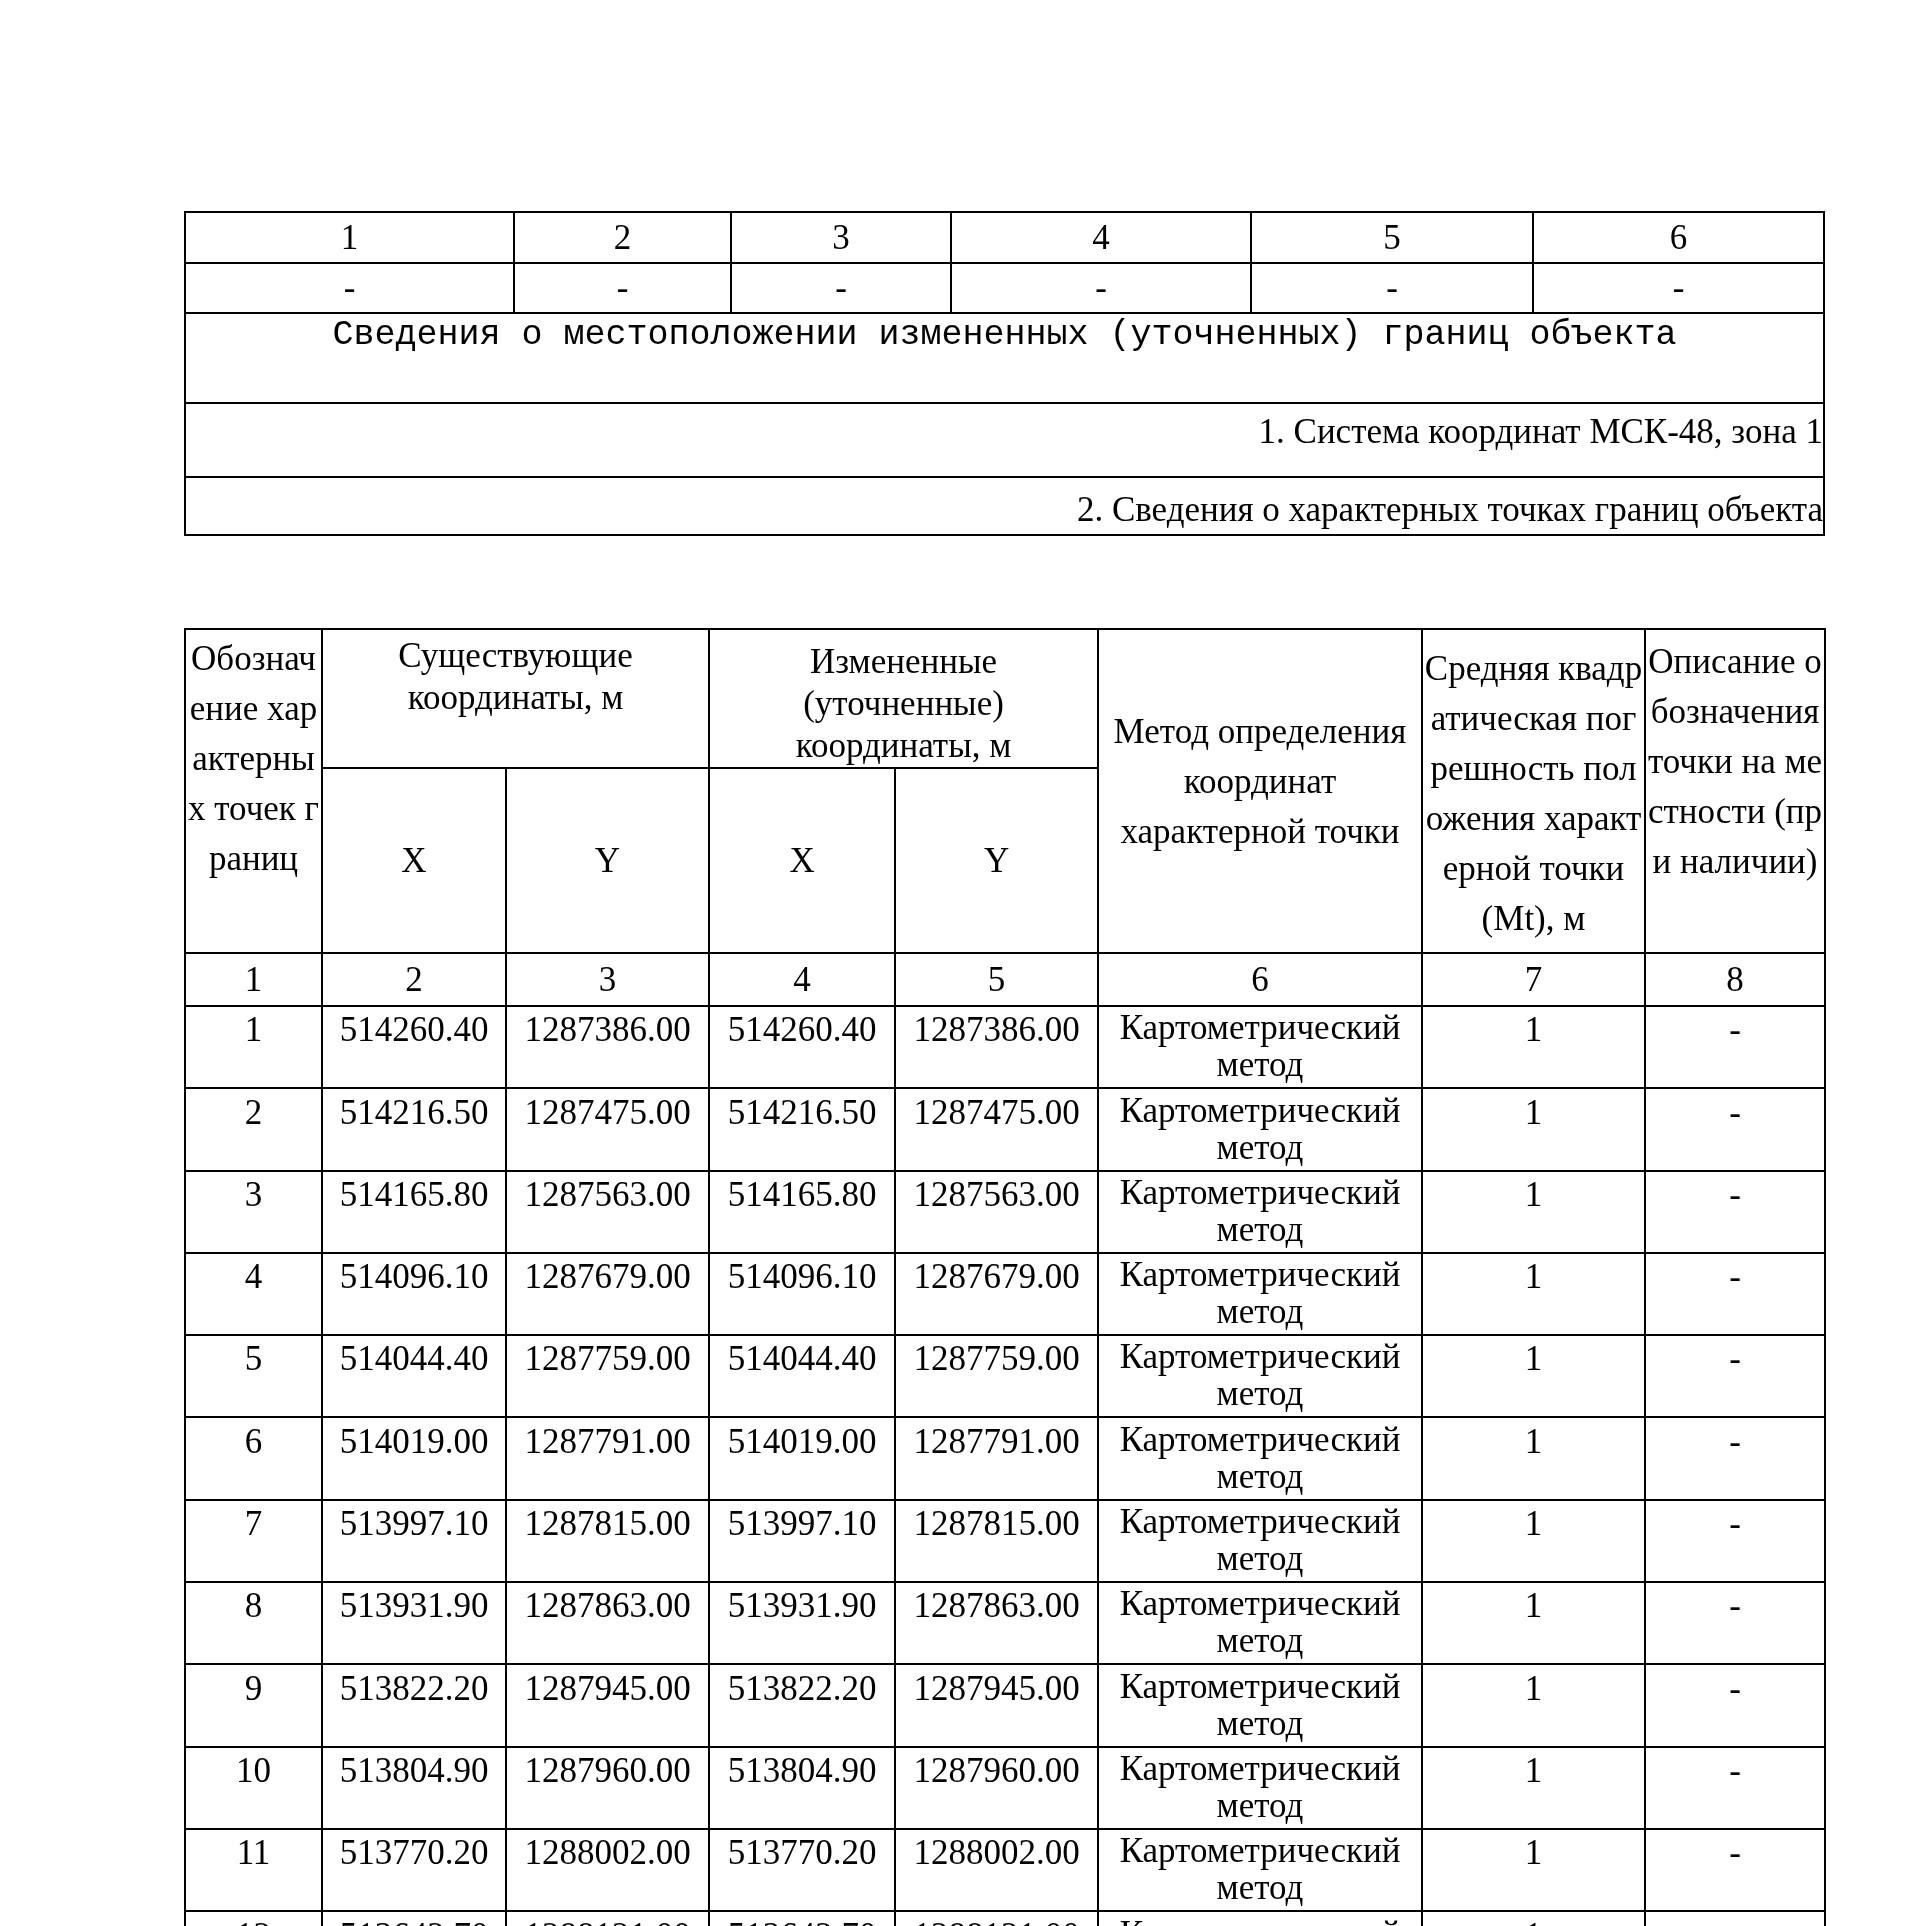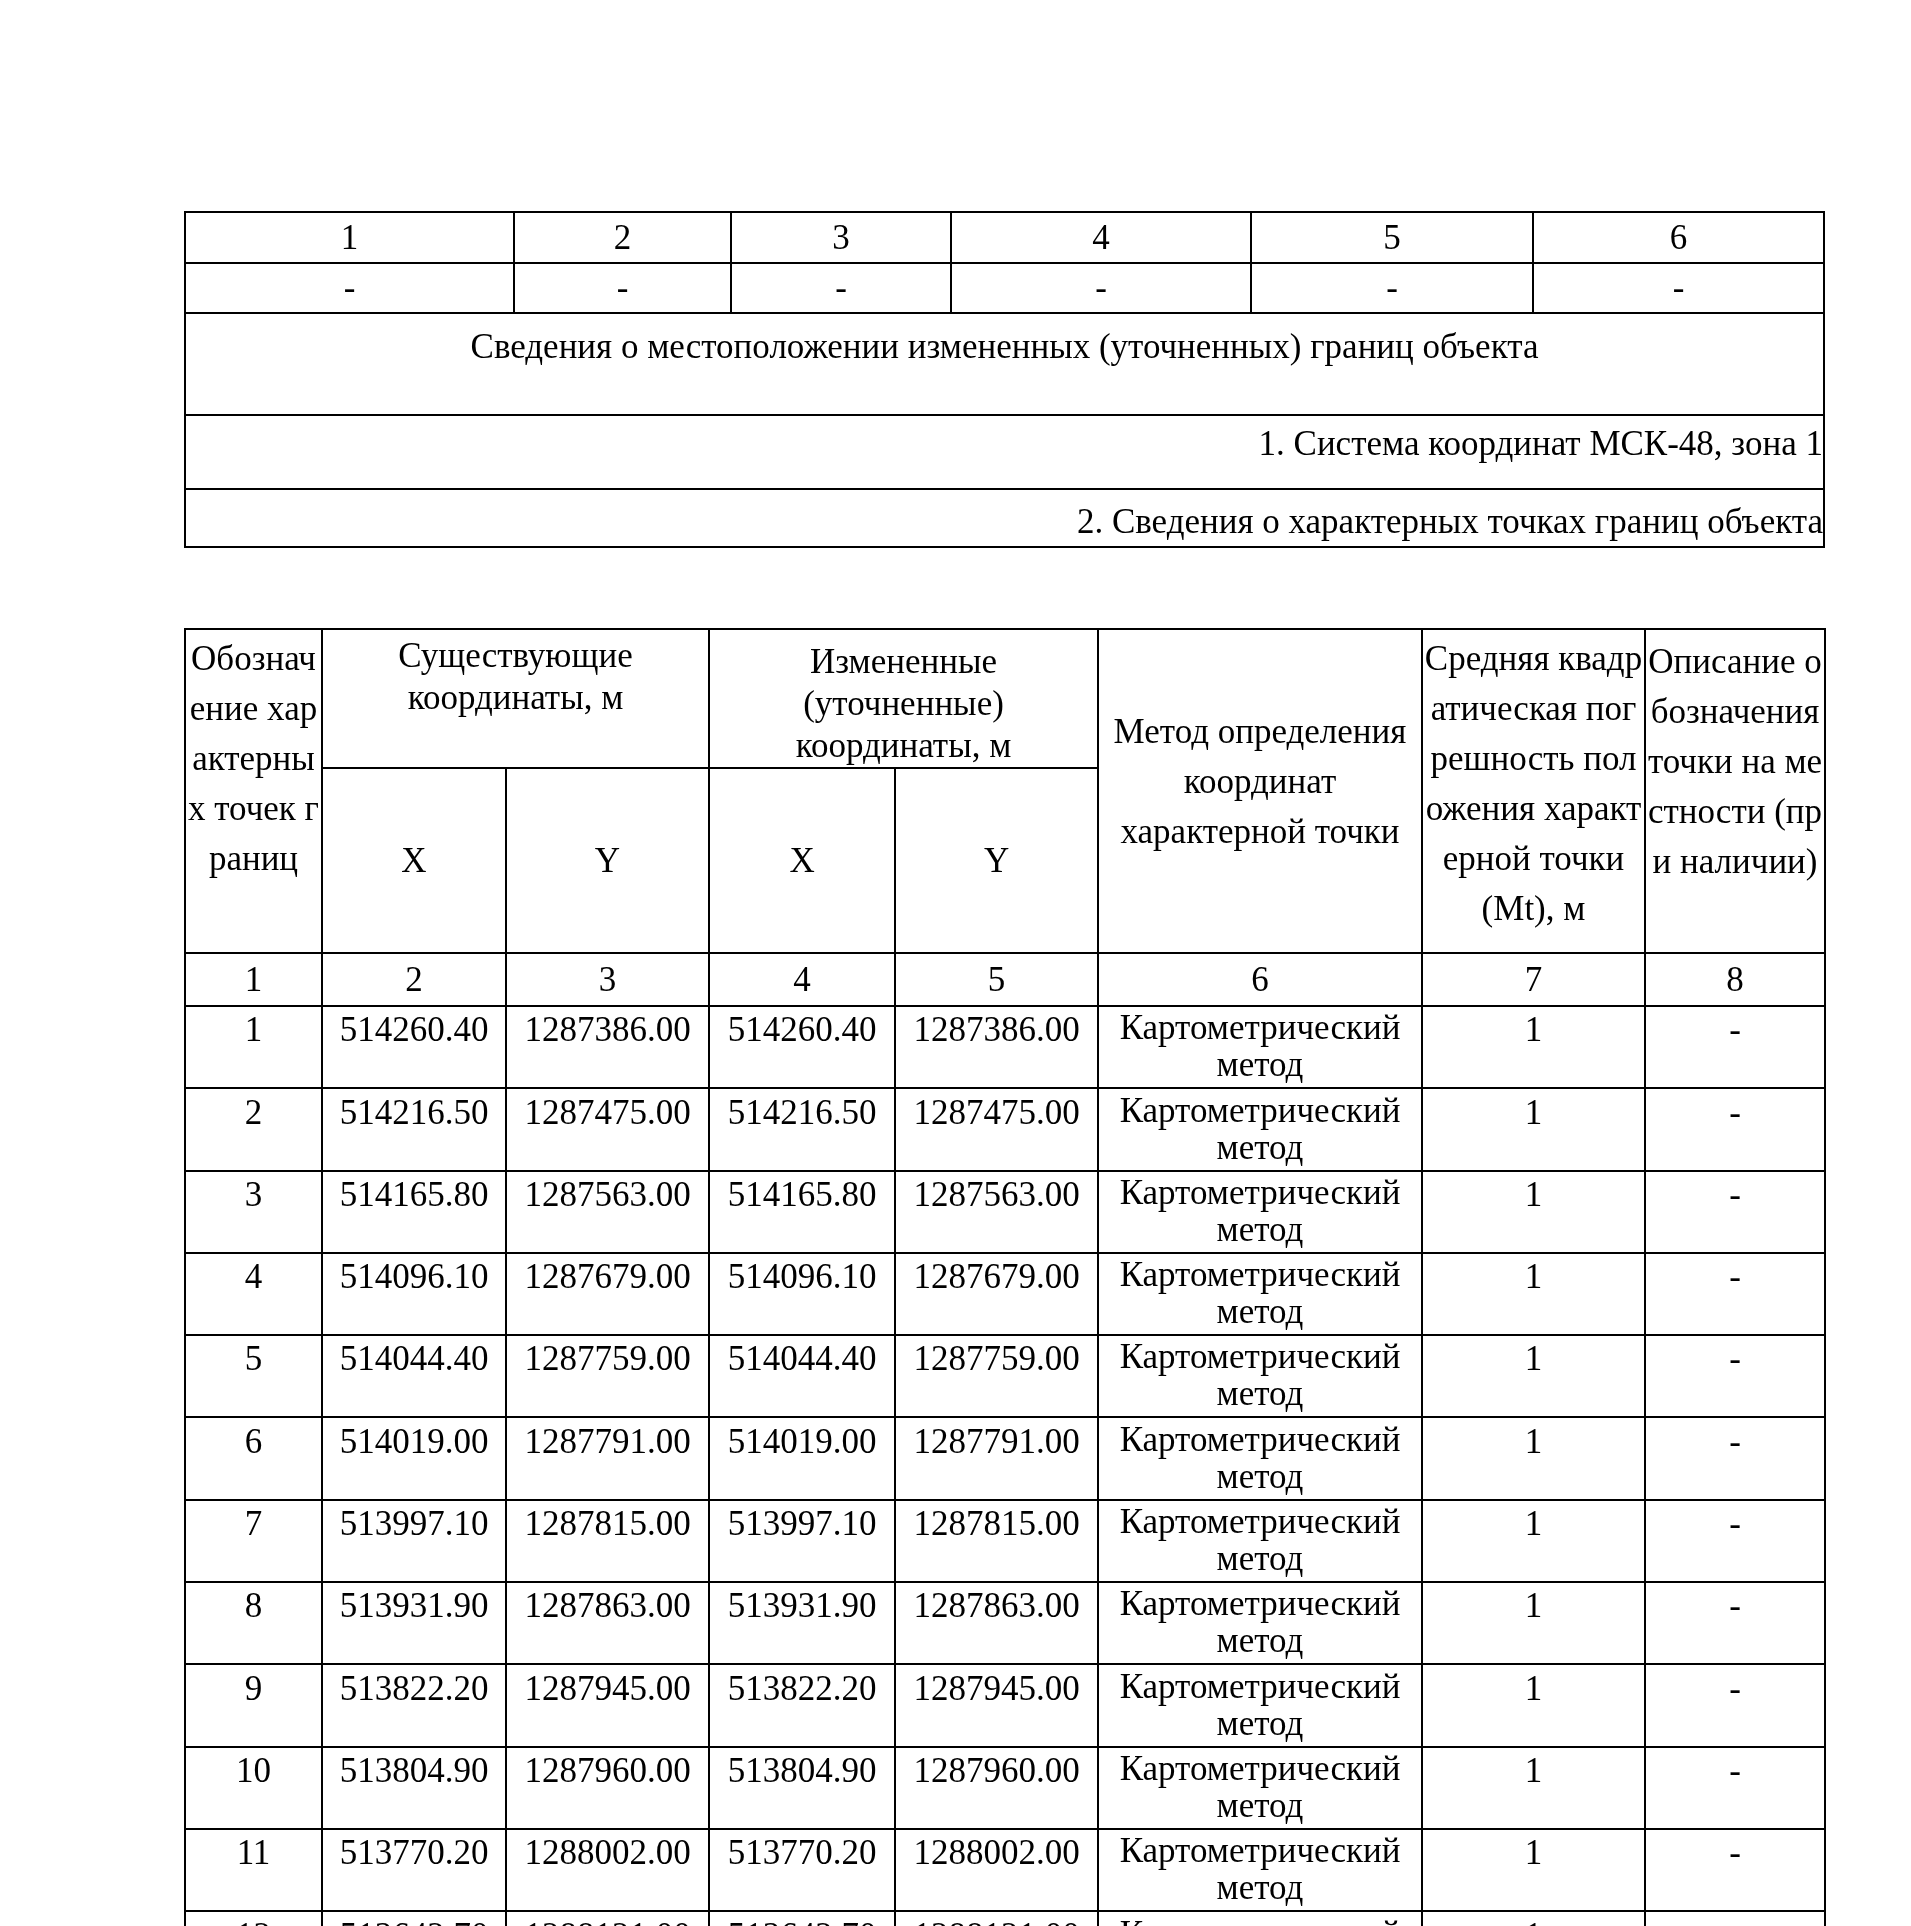--- a/index.html
+++ b/index.html
@@ -5,21 +5,21 @@
   html, body { margin: 0; padding: 0; background: #ffffff; }
   body { width: 1911px; height: 2703px; position: relative; overflow: hidden;
          font-family: "Liberation Serif", "DejaVu Serif", serif; color: #000; }
   table { border-collapse: collapse; position: absolute; table-layout: fixed; }
   td { border: 2.7px solid #000; padding: 0; text-align: center; vertical-align: top;
        font-size: 35px; line-height: 42px; overflow: hidden; }
   #top-table { left: 184px; top: 211px; width: 1640px; }
   #top-table .num td { height: 49px; vertical-align: middle; }
   #top-table .dash td { height: 48px; vertical-align: middle; }
   #top-table .section td { height: 85px; padding-top: 11.6px; }
-  #top-table .subtitle td { height: 88px; padding-top: 12px; }
+  #top-table .subtitle td { height: 88px; padding-top: 0; font-family: Liberation Mono, monospace; }
   #top-table .left td { text-align: right; padding-left: 8.5px; }
   #top-table .crs td { height: 65px; vertical-align: top; padding-top: 7px; }
   #top-table .points td { height: 45px; vertical-align: top; padding-top: 11px; }
 
   #main-table { left: 184px; top: 628px; width: 1640px; }
   #main-table .h1 td { height: 126px; }
   #main-table .h2 td { height: 183px; }
   #main-table td.xy { vertical-align: middle; }
   #main-table .colnum td { height: 51px; vertical-align: middle; }
   #main-table .row td { height: 78px; vertical-align: top; padding-top: 2.3px; }
@@ -79,21 +79,21 @@
       <col style="width:180px">
   </colgroup>
   <tbody>
       <tr class="h1">
     <td rowspan="2" class="hdr-tight">
       <span style="display:block;word-break:break-all;padding:3.9px 1.5px 0">Обозначение характерных точек границ</span>
     </td>
     <td colspan="2" style="padding-top:5.4px">Существующие координаты, м</td>
     <td colspan="2" style="padding-top:11px;padding-left:31px;padding-right:31px">Измененные (уточненные) координаты, м</td>
     <td rowspan="2" class="hdr-tight" style="padding-top:77px">Метод определения координат характерной точки</td>
-    <td rowspan="2" class="hdr-tight" style="padding-top:4px;word-break:break-all">Средняя квадратическая погрешность положения характерной точки (Mt), м</td>
+    <td rowspan="2" class="hdr-tight" style="padding-top:14px;word-break:break-all">Средняя квадратическая погрешность положения характерной точки (Mt), м</td>
     <td rowspan="2" class="hdr-tight" style="padding-top:7px;word-break:break-all">Описание обозначения точки на местности (при наличии)</td>
   </tr>
   <tr class="h2">
     <td class="xy">X</td>
     <td class="xy">Y</td>
     <td class="xy">X</td>
     <td class="xy">Y</td>
   </tr>
   <tr class="colnum">
     <td>1</td>

